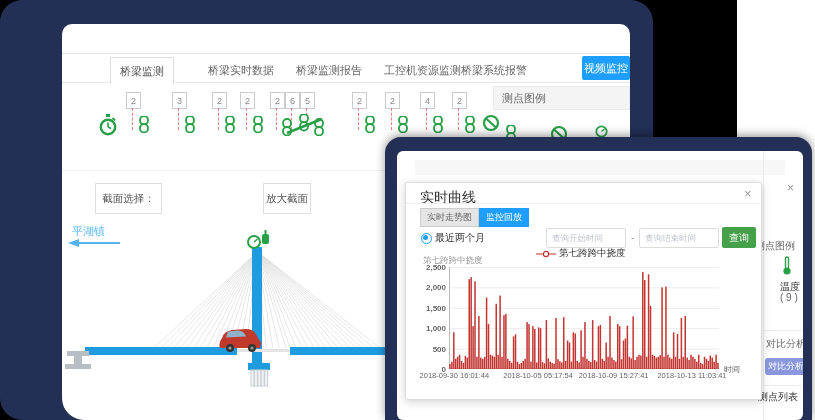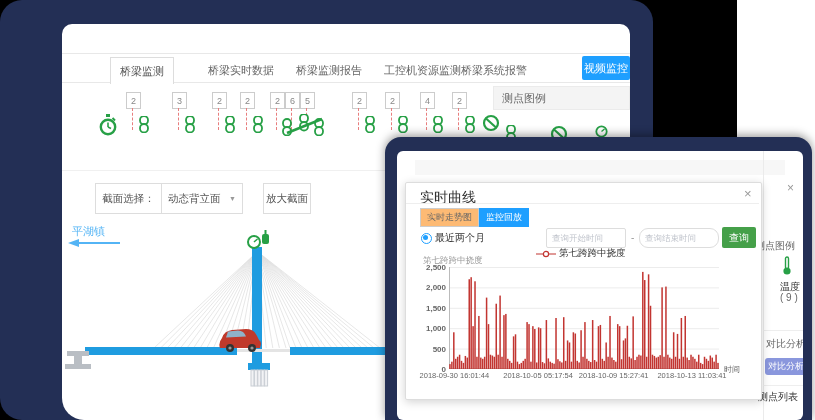--- a/index.html
+++ b/index.html
@@ -31,21 +31,21 @@
   .ctl{height:31px;border:1px solid #ddd;box-sizing:border-box;font-size:10.5px;color:#555;
     display:flex;align-items:center;justify-content:center;background:#fff;}
   
   .dir-label{left:10px;top:200px;font-size:11px;color:#53b4f5;text-align:right;}
   
   #modal{left:8px;top:31px;width:355px;height:216px;background:#fff;border:1px solid #ddd;border-radius:2px;
     box-shadow:0 2px 10px rgba(0,0,0,.18);z-index:5;}
   .m-title{left:14px;top:6px;font-size:14px;color:#333;}
   .m-close{left:338px;top:3px;font-size:13px;color:#999;cursor:pointer;}
   .m-tab{height:19px;font-size:9px;display:flex;align-items:center;justify-content:center;padding:0 6px;
-    border:1px solid #ccc;box-sizing:border-box;color:#666;background:#fdba74;cursor:pointer;}
+    border:1px solid #ccc;box-sizing:border-box;color:#666;background:#e5e5e5;cursor:pointer;}
   .m-tab.on{background:#1e9fff;border-color:#1e9fff;color:#fff;}
   .radio-outer{left:15px;top:50px;width:9px;height:9px;border:1px solid #1e9fff;border-radius:50%;}
   .radio-inner{left:17px;top:52px;width:5px;height:5px;background:#1e9fff;border-radius:50%;}
   .m-input{position:absolute;width:80px;height:20px;border:1px solid #ddd;box-sizing:border-box;font-size:8.5px;
     color:#666;padding:0 5px;border-radius:2px;font-family:inherit;}
   .m-input::placeholder{color:#c0c4cc;}
   .btn-green{left:316px;top:44px;width:34px;height:21px;background:#45a049;color:#fff;font-size:10px;
     display:flex;align-items:center;justify-content:center;border-radius:2px;cursor:pointer;}
   .ytick{position:absolute;width:32px;text-align:right;font-size:8px;color:#666;font-weight:bold;}
   .xtick{position:absolute;width:80px;text-align:center;font-size:7.5px;color:#666;top:188px;}
@@ -211,24 +211,20 @@
         </svg>
         <svg width="13" height="13" style="position: absolute; left: 533px; top: 101px;">
           <circle cx="6.5" cy="6.5" r="5.2" fill="#fff" stroke="#27a046" stroke-width="1.8"></circle>
           <line x1="6.5" y1="6.5" x2="9.5" y2="4" stroke="#27a046" stroke-width="1.4"></line>
         </svg>
       </div>
 
     <div class="abs hline" style="left:0;top:146px;width:568px;background:#f0f0f0;"></div>
 
     <div class="abs ctl" style="left:33px;top:159px;width:67px;">截面选择：</div>
-    <div class="abs ctl" style="left:99px;top:159px;width:82px;justify-content:space-between;padding:0 6px;cursor:pointer;">
-      <span>动态背立面</span>
-      <span style="font-size:7px;color:#999;">▼</span>
-    </div>
     <div class="abs ctl" style="left:201px;top:159px;width:48px;cursor:pointer;">放大截面</div>
 
     <div class="abs dir-label">平湖镇</div>
     <svg class="abs" style="left:4px;top:214px;" width="56" height="10">
       <line x1="12" y1="5" x2="54" y2="5" stroke="#53b4f5" stroke-width="2"></line>
       <path d="M2 5 L13 1 L13 9 Z" fill="#53b4f5"></path>
     </svg>
     <svg class="abs" id="bridge-svg" style="left:0;top:186px;" width="324" height="210">
         <line x1="195" y1="42" x2="92" y2="138" stroke="#dcdcdc" stroke-width="0.7"></line>
         <line x1="195" y1="42" x2="98.6" y2="138" stroke="#dcdcdc" stroke-width="0.7"></line>
@@ -328,21 +324,21 @@
       <div class="abs" id="modal-tabs" style="left:14px;top:25px;display:flex;">
           <div class="m-tab">实时走势图</div>
           <div class="m-tab on">监控回放</div>
         </div>
 
       <div class="abs radio-outer"></div>
       <div class="abs radio-inner"></div>
       <div class="abs" style="left:29px;top:48px;font-size:10px;color:#333;">最近两个月</div>
       <input class="m-input" style="left: 140px; top: 45px;" placeholder="查询开始时间">
       <div class="abs" style="left:225px;top:49px;font-size:10px;color:#999;">-</div>
-      <input class="m-input" style="left: 233px; top: 45px; border-radius: 9px;" placeholder="查询结束时间">
+      <input class="m-input" style="left: 233px; top: 45px;" placeholder="查询结束时间">
       <div class="abs btn-green">查询</div>
 
       <div class="abs" style="left:130px;top:64px;display:flex;align-items:center;">
         <svg width="20" height="8">
           <line x1="0" y1="4" x2="20" y2="4" stroke="#c23531" stroke-width="1.2"></line>
           <circle cx="10" cy="4" r="2.6" fill="#fff" stroke="#c23531" stroke-width="1.2"></circle>
         </svg>
         <span style="font-size:9.5px;color:#333;margin-left:3px;">第七跨跨中挠度</span>
       </div>
 

